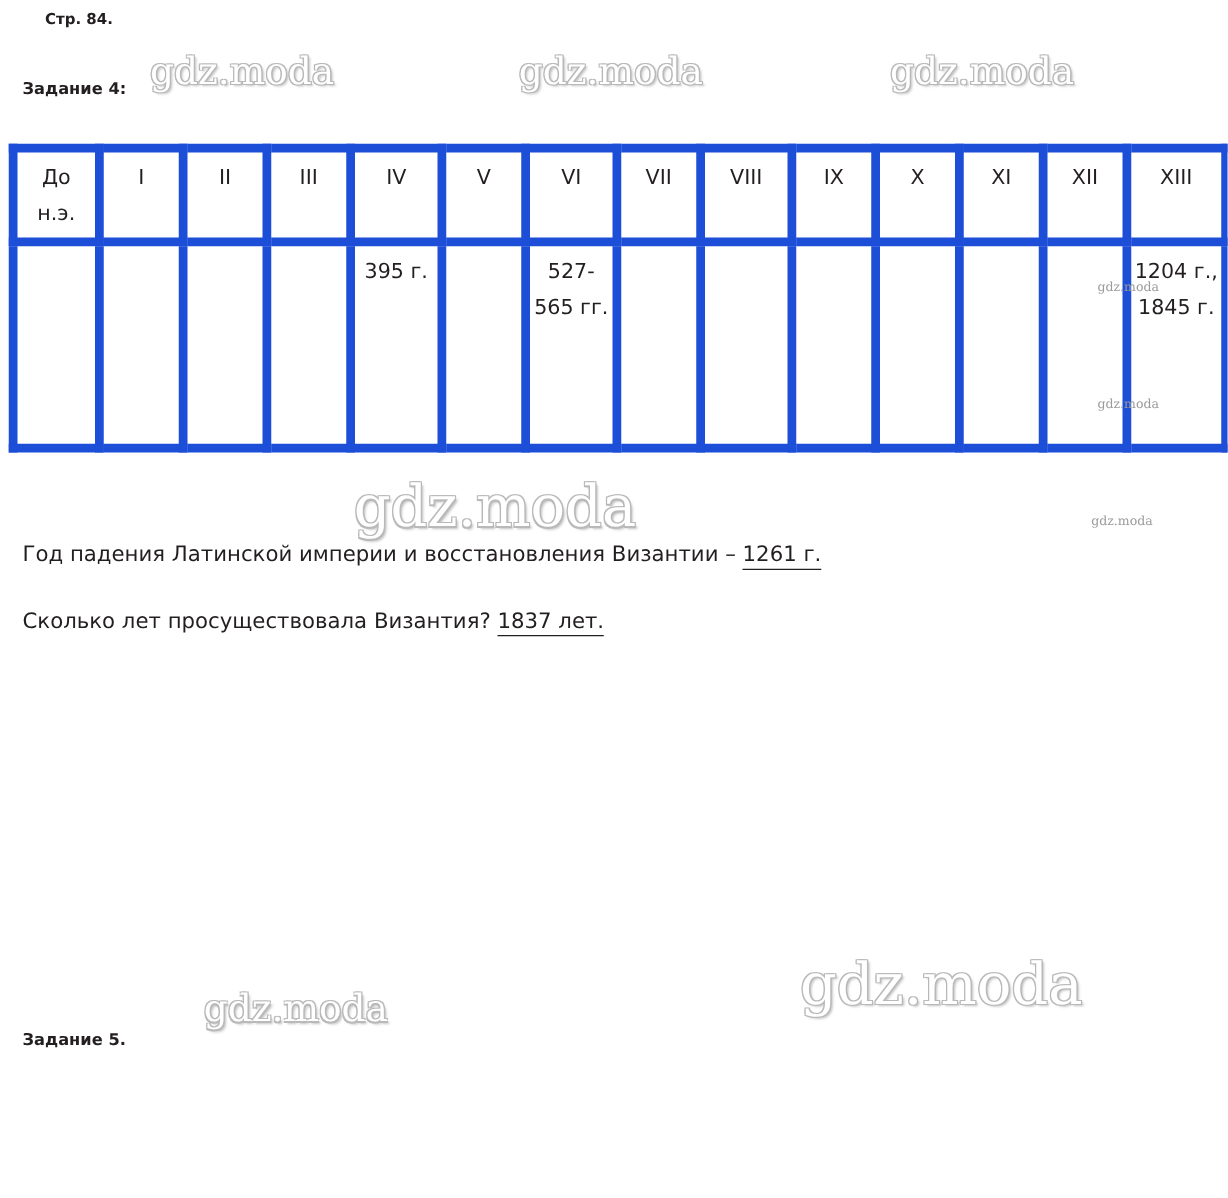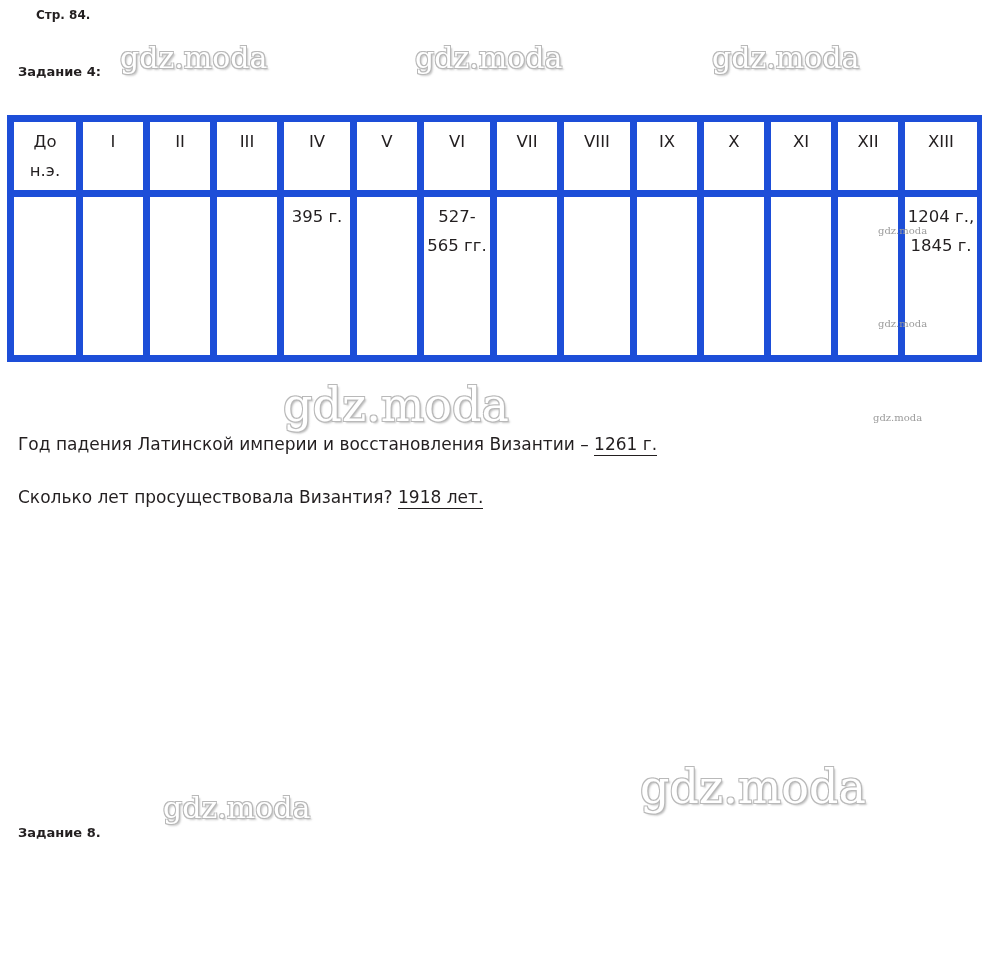--- a/index.html
+++ b/index.html
@@ -172,25 +172,25 @@
       <td class="col-xv">1453 г.</td>
     </tr>
   </tbody>
     </table>
 
   <div class="answers">
     <p>
       <span>Год падения Латинской империи и восстановления Византии – </span><u class="ans">1261 г.</u>
     </p>
     <p class="tight">
-      <span>Сколько лет просуществовала Византия? </span><u class="ans">1918 лет.</u>
+      <span>Сколько лет просуществовала Византия? </span><u class="ans">1837 лет.</u>
     </p>
   </div>
 
-  <div class="task-label" id="task5-label">Задание 8.</div>
+  <div class="task-label" id="task5-label">Задание 5.</div>
 
   <div class="final-line"></div>
 
   <div class="wm" style="left:120px; top:40px; font-size:30px;">gdz.moda</div>
   <div class="wm" style="left:415px; top:40px; font-size:30px;">gdz.moda</div>
   <div class="wm" style="left:712px; top:40px; font-size:30px;">gdz.moda</div>
   <div class="wm" style="left:283px; top:378px; font-size:46px;">gdz.moda</div>
   <div class="wm" style="left:640px; top:760px; font-size:46px;">gdz.moda</div>
   <div class="wm" style="left:163px; top:790px; font-size:30px;">gdz.moda</div>
 

